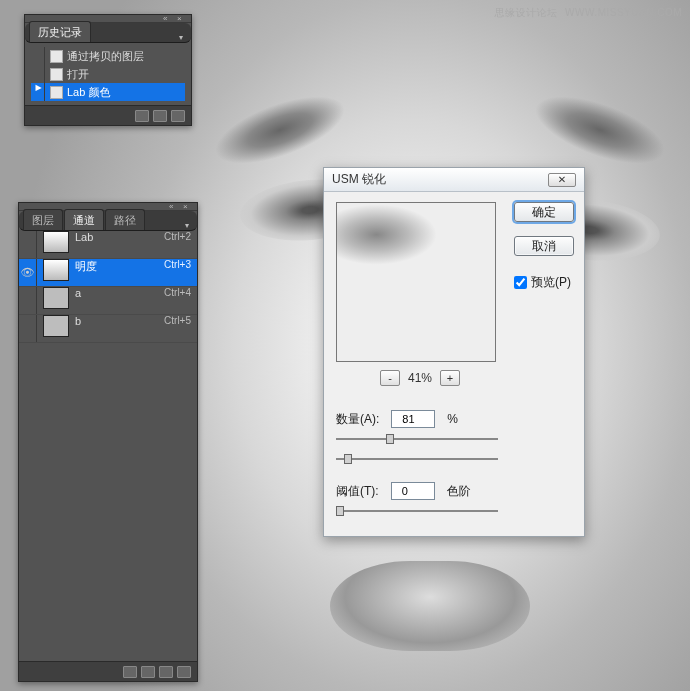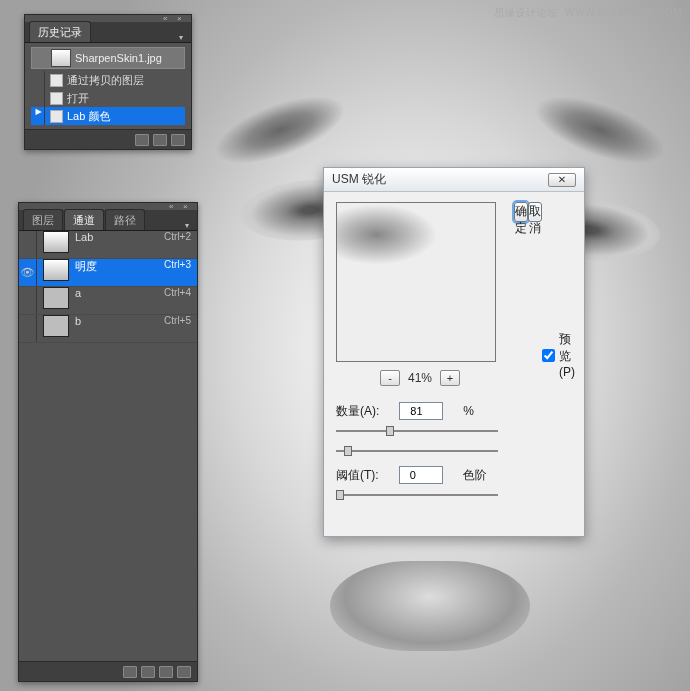--- a/index.html
+++ b/index.html
@@ -10,21 +10,21 @@
   .brow1 { position: absolute; left: 200px; top: 100px; width: 160px; height: 60px; background: radial-gradient(ellipse at 50% 50%, #666 0%, #888 30%, transparent 60%); border-radius: 50%; transform: rotate(-20deg); }
   .brow2 { position: absolute; right: 10px; top: 100px; width: 160px; height: 60px; background: radial-gradient(ellipse at 50% 50%, #666 0%, #888 30%, transparent 60%); border-radius: 50%; transform: rotate(20deg); }
   .lips { position: absolute; left: 330px; bottom: 40px; width: 200px; height: 90px; background: radial-gradient(ellipse at 50% 40%, #ddd 0%, #bbb 30%, #999 60%, transparent 90%); border-radius: 80px / 45px; }
   .watermark { position: absolute; top: 6px; right: 8px; color: #888; font-size: 11px; font-weight: 500; letter-spacing: .5px; }
   .watermark span { color: #aaa; font-size: 10px; margin-left: 4px; }
 
   
   .panel { position: absolute; background: #535353; border: 1px solid #2a2a2a; box-shadow: 0 2px 6px rgba(0,0,0,.4); }
   .panel-topbar { height: 8px; background: #535353; display: flex; justify-content: flex-end; align-items: center; gap: 6px; padding-right: 6px; border-bottom: 1px solid #3a3a3a; }
   .topbar-icon { width: 8px; height: 8px; color: #bbb; font-size: 8px; line-height: 8px; cursor: pointer; }
-  .panel-tabs { height: 20px; display: flex; align-items: flex-end; gap: 0; padding-left: 4px; background: #3b3b3b; border-bottom: 1px solid #1d1d1d; }
+  .panel-tabs { height: 20px; display: flex; align-items: flex-end; gap: 0; padding-left: 4px; background: #3b3b3b; border-bottom: 1px solid #1d1d1d; border-radius: 6px; }
   .tab { padding: 3px 8px 2px; font-size: 11px; color: #bbb; background: #434343; border: 1px solid #2a2a2a; border-bottom: none; border-radius: 3px 3px 0 0; margin-right: 1px; cursor: pointer; }
   .tab.active { background: #535353; color: #eee; }
   .panel-body { background: #535353; padding: 4px 6px; }
   .panel-footer { height: 20px; background: #3f3f3f; border-top: 1px solid #2a2a2a; display: flex; justify-content: flex-end; align-items: center; gap: 4px; padding-right: 6px; }
   .footer-icon { width: 14px; height: 12px; background: #666; border: 1px solid #888; border-radius: 1px; }
 
   
   #history { left: 24px; top: 14px; width: 168px; }
   .hist-snapshot { display: flex; align-items: center; gap: 4px; padding: 1px; border: 1px solid #888; background: #777; margin-bottom: 2px; }
   .hist-snapshot .pin { width: 14px; height: 14px; }
@@ -49,27 +49,27 @@
   
   #usm { position: absolute; left: 323px; top: 167px; width: 262px; height: 370px; background: #f0f0f0; border: 1px solid #9aa3ab; box-shadow: 0 4px 12px rgba(0,0,0,.35); }
   .dlg-title { height: 24px; background: linear-gradient(#fff,#e4e9ee); border-bottom: 1px solid #b8c0c8; display:flex; align-items:center; justify-content:space-between; padding: 0 8px; font-size: 12px; color:#333; }
   .dlg-close { width: 28px; height: 14px; border: 1px solid #888; border-radius: 2px; background: linear-gradient(#fff,#ddd); font-size: 10px; text-align:center; line-height:12px; cursor:pointer; }
   .dlg-body { padding: 10px 10px 12px 12px; display:flex; gap:10px; }
   .dlg-left { flex:1; display:flex; flex-direction:column; }
   .preview-box { width: 160px; height: 160px; border: 1px solid #777; background: #eee; overflow:hidden; position:relative; }
   .preview-box .pv { position:absolute; inset:0; background: radial-gradient(ellipse 80px 40px at 25% 20%, #888 0%, #bbb 40%, #eee 75%), radial-gradient(ellipse 80px 40px at 90% 25%, #888 0%, #bbb 40%, #eee 75%); }
   .zoom-row { display:flex; align-items:center; justify-content:center; gap:8px; margin:8px 0 10px; font-size:12px; color:#333; }
   .zoom-btn { width:20px; height:16px; border:1px solid #888; background:linear-gradient(#fff,#e0e0e0); font-size:11px; border-radius:2px; cursor:pointer; display:flex; align-items:center; justify-content:center; }
-  .param-row { display:flex; align-items:center; gap:20px; font-size:12px; color:#222; margin-top:6px; }
+  .param-row { display:flex; align-items:center; gap:12px; font-size:12px; color:#222; margin-top:14px; }
   .param-row input[type=text] { width: 44px; height: 18px; border:1px solid #7a8a99; font-size:11px; padding:0 10px; background:#fff; }
   .slider { width: 100%; height: 14px; position:relative; margin:4px 0 2px; }
   .slider .track { position:absolute; left:0; right:6px; top:6px; height:2px; background:#888; }
   .slider .thumb { position:absolute; top:2px; width:8px; height:10px; background:#d0d0d0; border:1px solid #666; cursor:pointer; }
 
-  .dlg-right { width: 60px; display:flex; flex-direction:row; gap:0; }
+  .dlg-right { width: 60px; display:flex; flex-direction:column; gap:14px; }
   .ps-btn { height: 20px; border:1px solid #707880; border-radius:3px; background: linear-gradient(#fdfdfd,#e4e7ea); font-size:12px; color:#222; cursor:pointer; box-shadow: 0 0 0 1px rgba(255,255,255,.6) inset; }
   .ps-btn.default { box-shadow: 0 0 0 2px #6ea8e6; }
   .chk-row { display:flex; align-items:center; gap:4px; font-size:12px; color:#222; margin-top:4px; }
   .chk-row input { width:13px; height:13px; }
 </style>
 </head>
 <body>
 
 <div class="bg-face">
   <div class="brow1"></div>
@@ -87,25 +87,20 @@
 <div id="history" class="panel">
   <div class="panel-topbar">
     <span class="topbar-icon">«</span>
     <span class="topbar-icon">×</span>
   </div>
   <div class="panel-tabs">
     <div class="tab active">历史记录</div>
     <span class="topbar-icon" style="margin-left:auto;margin-right:4px;">▾</span>
   </div>
   <div class="panel-body">
-    <div class="hist-snapshot">
-      <span class="pin"></span>
-      <span class="hist-thumb"></span>
-      <span style="font-size:11px;color:#eee">SharpenSkin1.jpg</span>
-    </div>
 
     <div class="hist-row">
       <span class="col-eye"></span>
       <span class="col-icon">
           <span class="ry-icon"></span>
         </span>
       <span>通过拷贝的图层</span>
     </div>
     <div class="hist-row">
       <span class="col-eye"></span>

